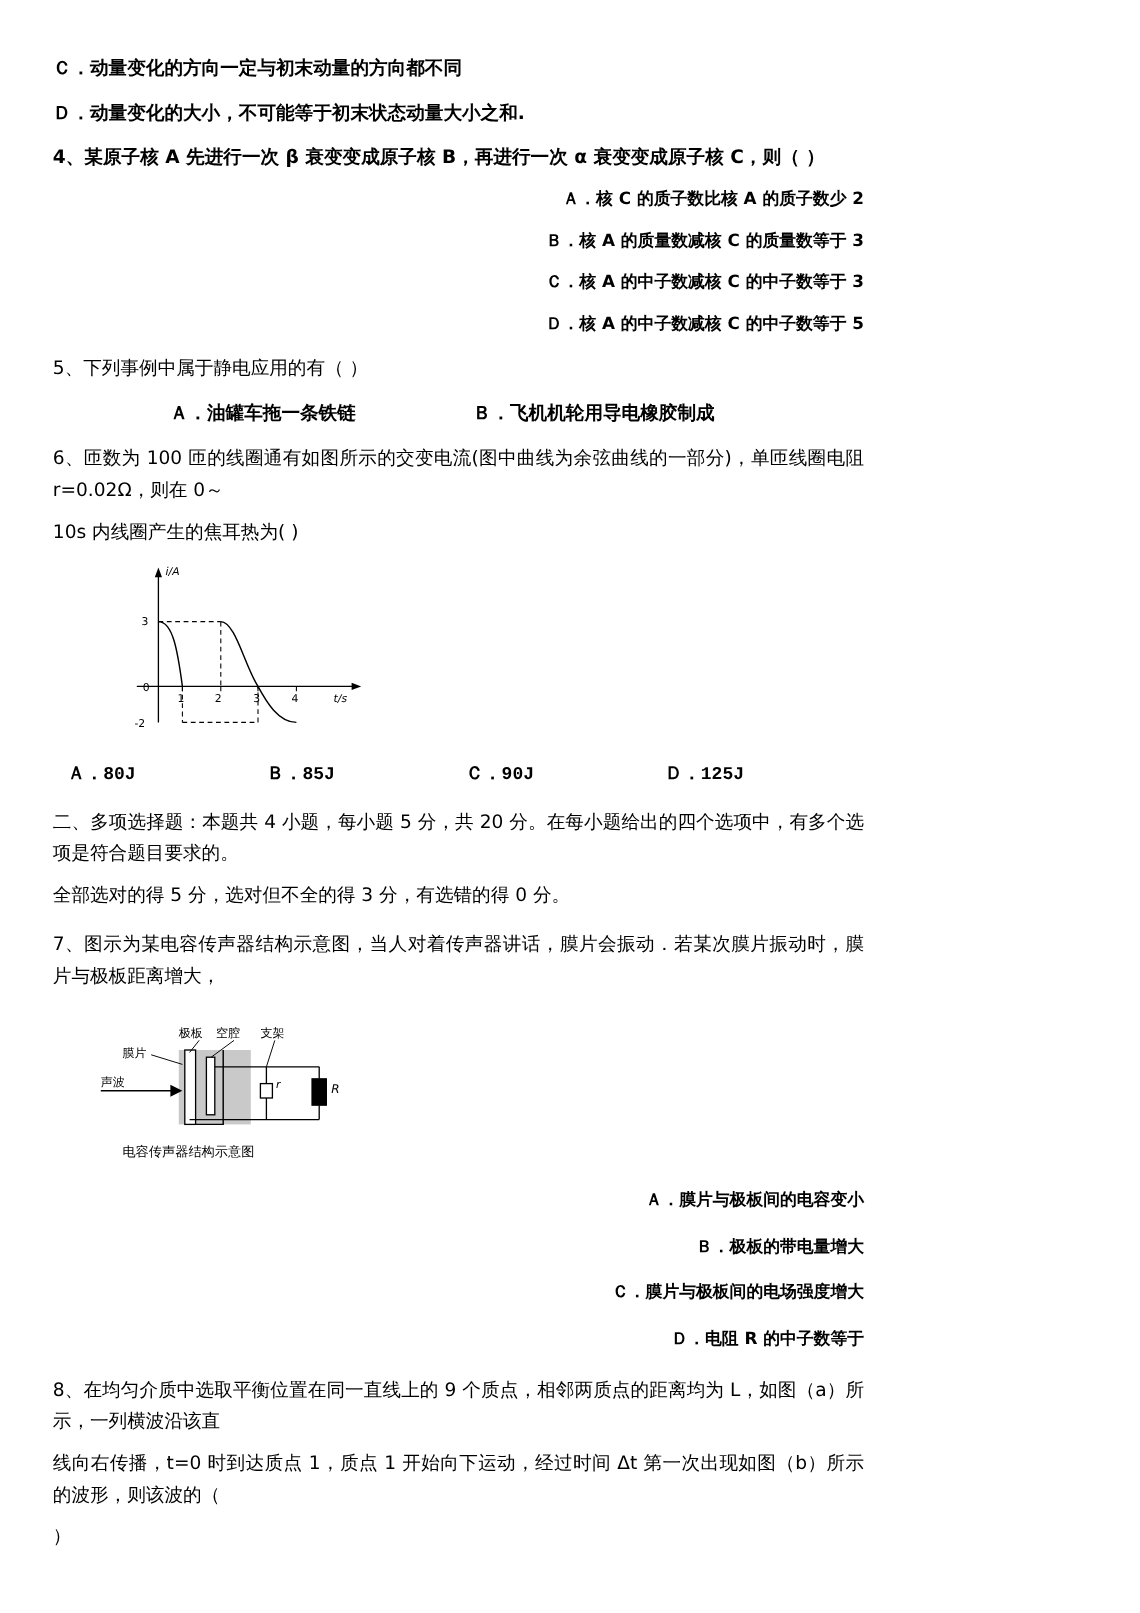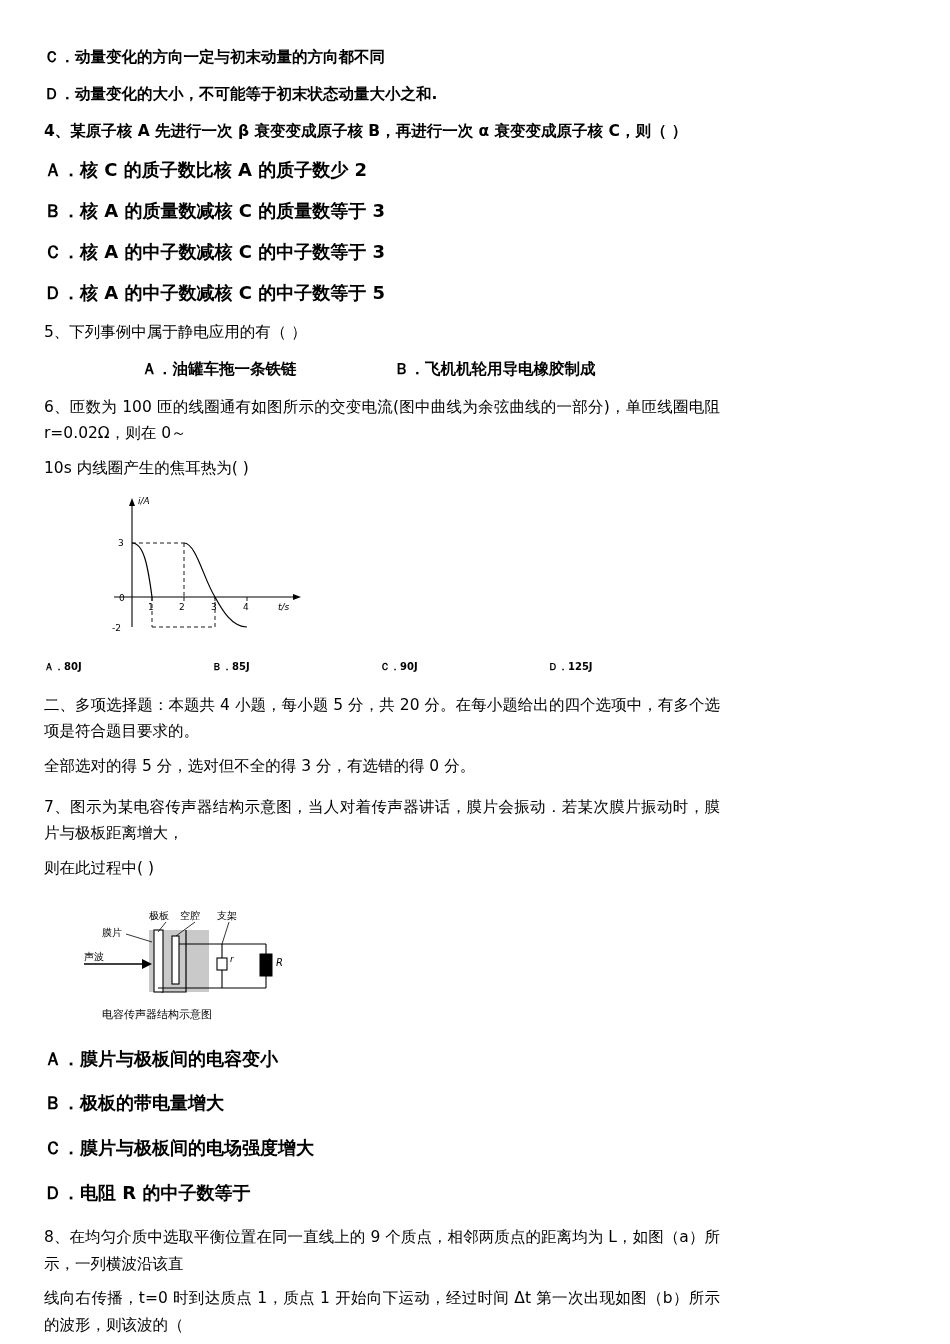--- a/index.html
+++ b/index.html
@@ -20,24 +20,25 @@
     padding: 45px 44px 40px 44px;
     box-sizing: border-box;
     border-radius: 25px;
   }
   .line {
     font-size: 15.5px;
     line-height: 1.55;
     margin: 0 0 13px 0;
   }
   .opt-line {
-    font-size: 18px;
+    font-size: 14px;
     line-height: 1.55;
     margin: 0 0 13px 0;
     padding-left: 0px;
+    text-align: right;
   }
   .bold {
     font-weight: bold;
   }
   .opt-row {
     display: flex;
     font-size: 15.5px;
     line-height: 1.55;
     margin: 0 0 13px 0;
   }
@@ -56,23 +57,24 @@
     margin: 10px 0 14px 0;
   }
   .fig1 {
     margin-left: 48px;
   }
   .fig2 {
     margin-left: 10px;
   }
   .choices-row {
     display: flex;
-    font-size: 10px;
+    font-size: 15px;
     font-weight: bold;
-    margin: 14px 0 18px 0;
+    margin: 14px 0 18px 12px;
+    font-family: Liberation Mono, monospace;
   }
   .choices-row .ch {
     width: 168px;
   }
   .answer-opts .opt-line { margin-bottom: 17px; }
   .spacer6 { height: 6px; }
 </style>
 </head>
 <body>
 
@@ -139,21 +141,20 @@
     <div class="ch">Ｃ．90J</div>
     <div class="ch">Ｄ．125J</div>
   </div>
 
   <div class="para">二、多项选择题：本题共 4 小题，每小题 5 分，共 20 分。在每小题给出的四个选项中，有多个选项是符合题目要求的。</div>
   <div class="para">全部选对的得 5 分，选对但不全的得 3 分，有选错的得 0 分。</div>
 
   <div class="spacer6"></div>
 
   <div class="para">7、图示为某电容传声器结构示意图，当人对着传声器讲话，膜片会振动．若某次膜片振动时，膜片与极板距离增大，</div>
-  <div class="para">则在此过程中(  )</div>
 
   <div class="figure-wrap fig2">
     <svg width="290" height="135" viewBox="0 0 290 135">
 
       <rect x="95" y="38" width="60" height="62" fill="#c9c9c9" stroke="none"></rect>
 
       <path d="M108,38 L108,100 L132,100 L132,38" fill="none" stroke="#000" stroke-width="1.2"></path>
       <rect x="100" y="38" width="9" height="62" fill="#ffffff" stroke="#000" stroke-width="1.1"></rect>
       <rect x="118" y="44" width="7" height="48" fill="#ffffff" stroke="#000" stroke-width="1.1"></rect>
 

